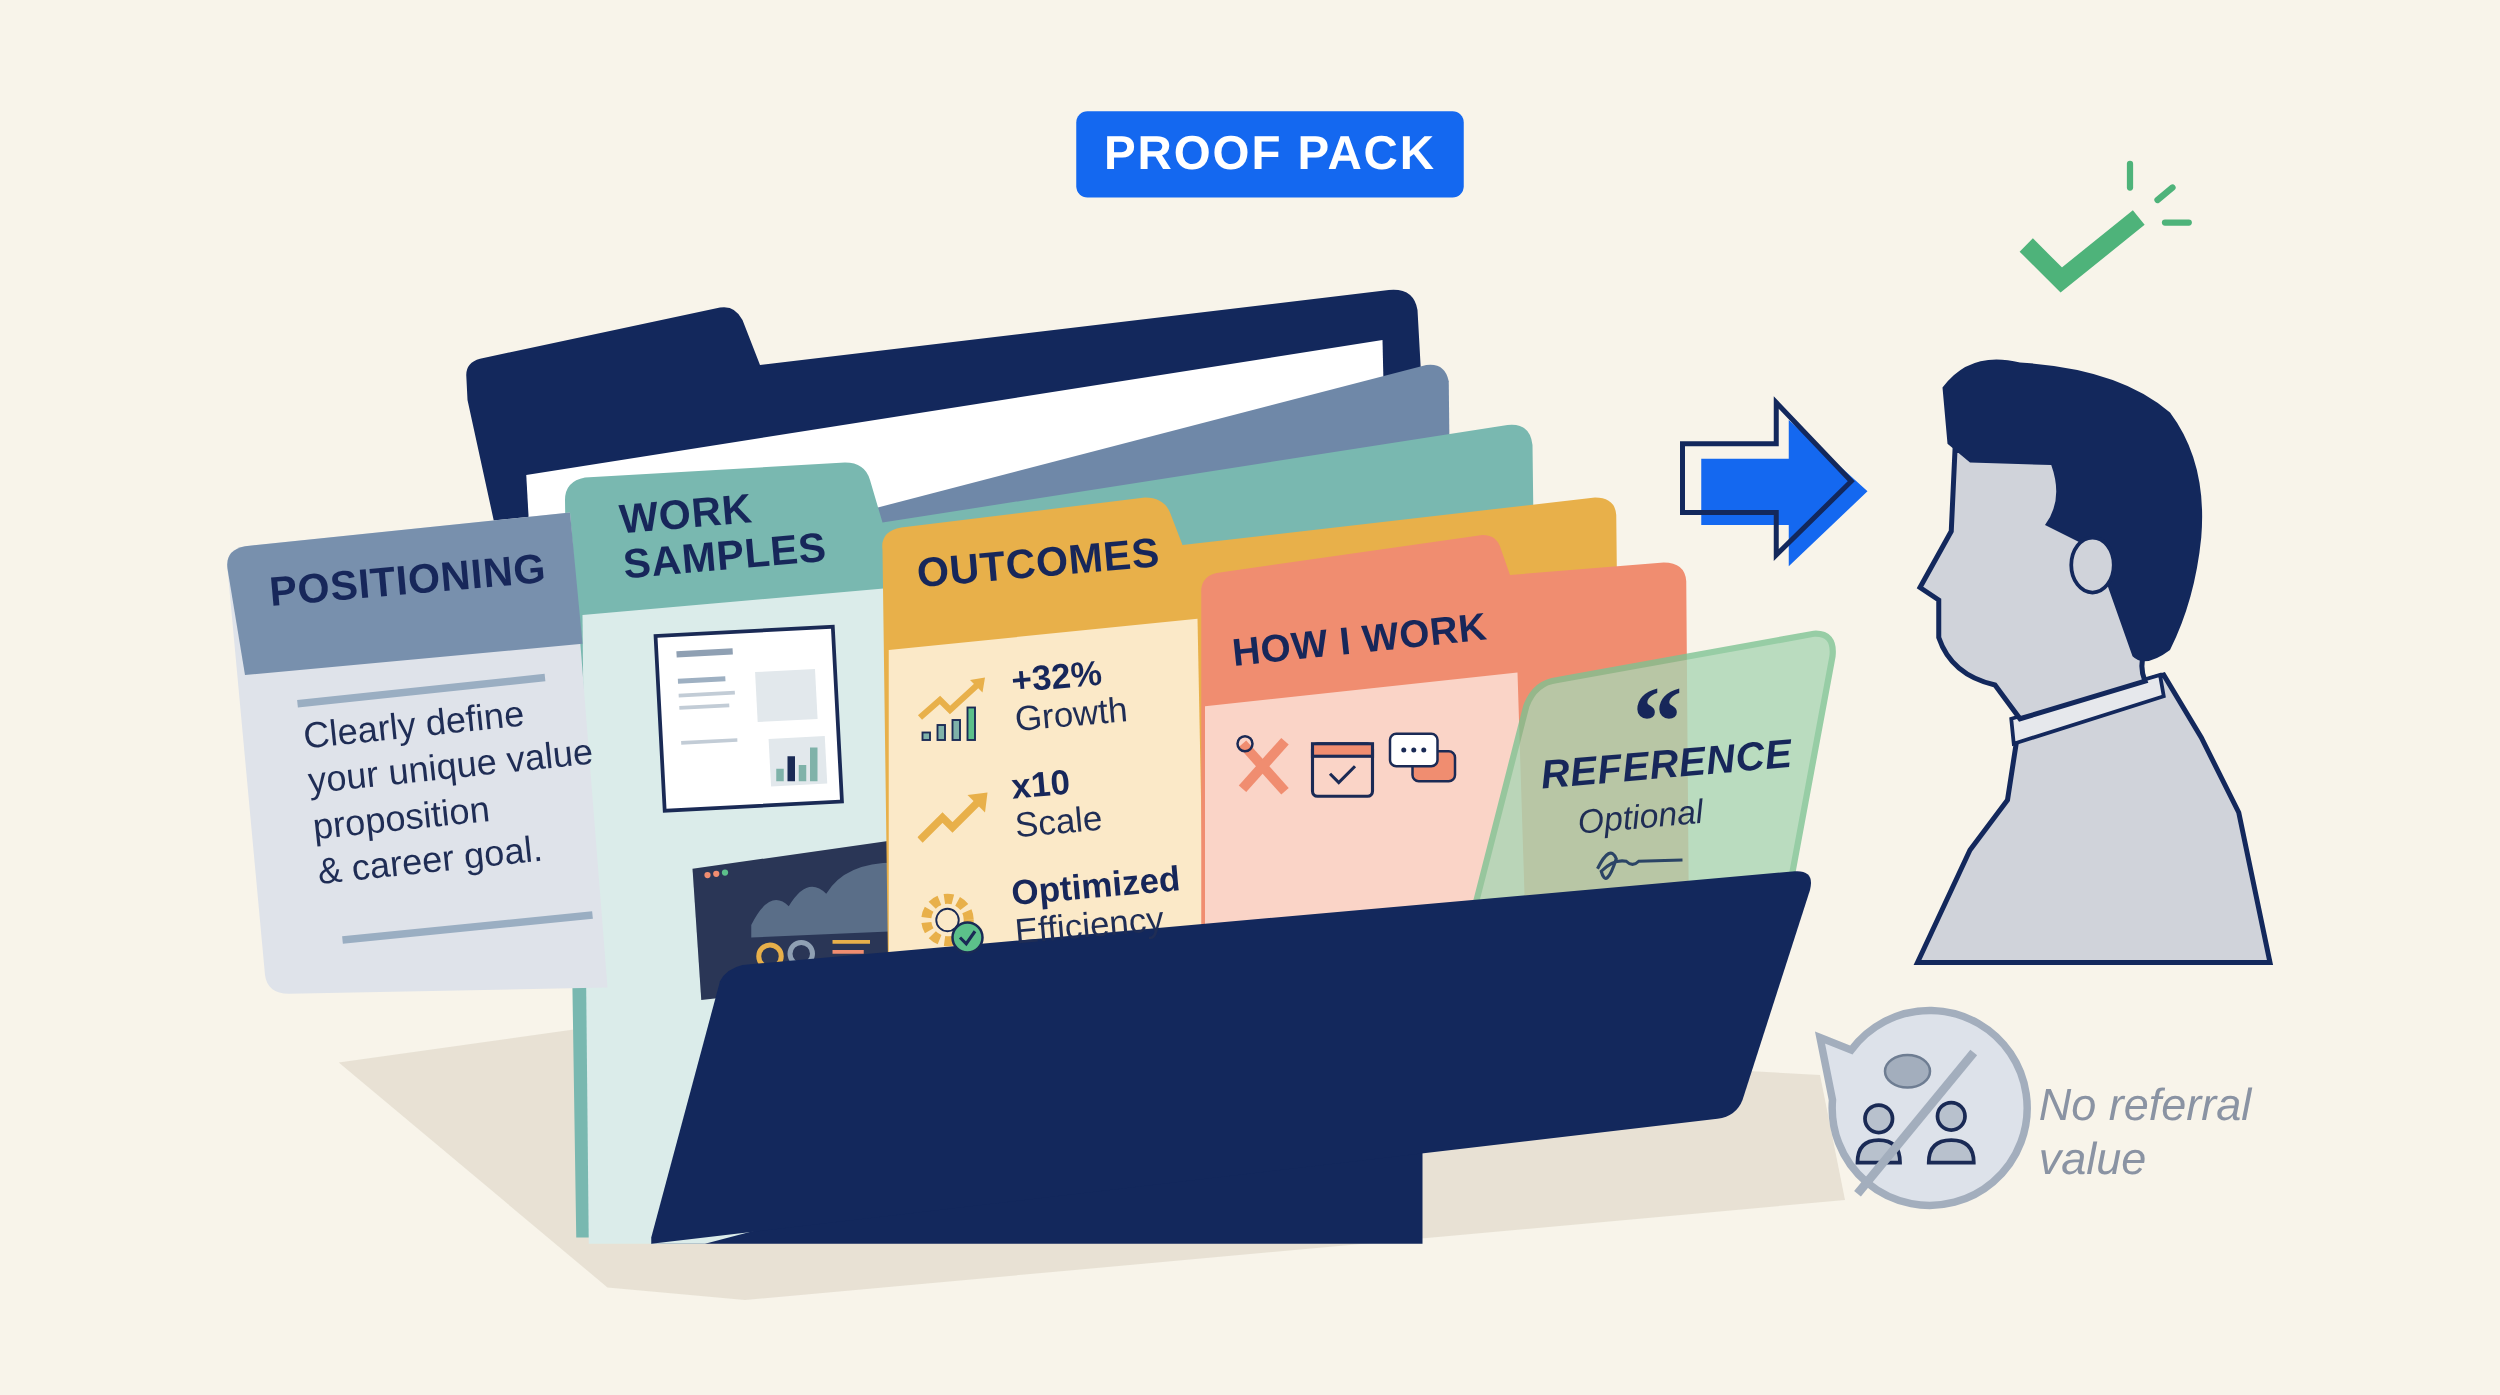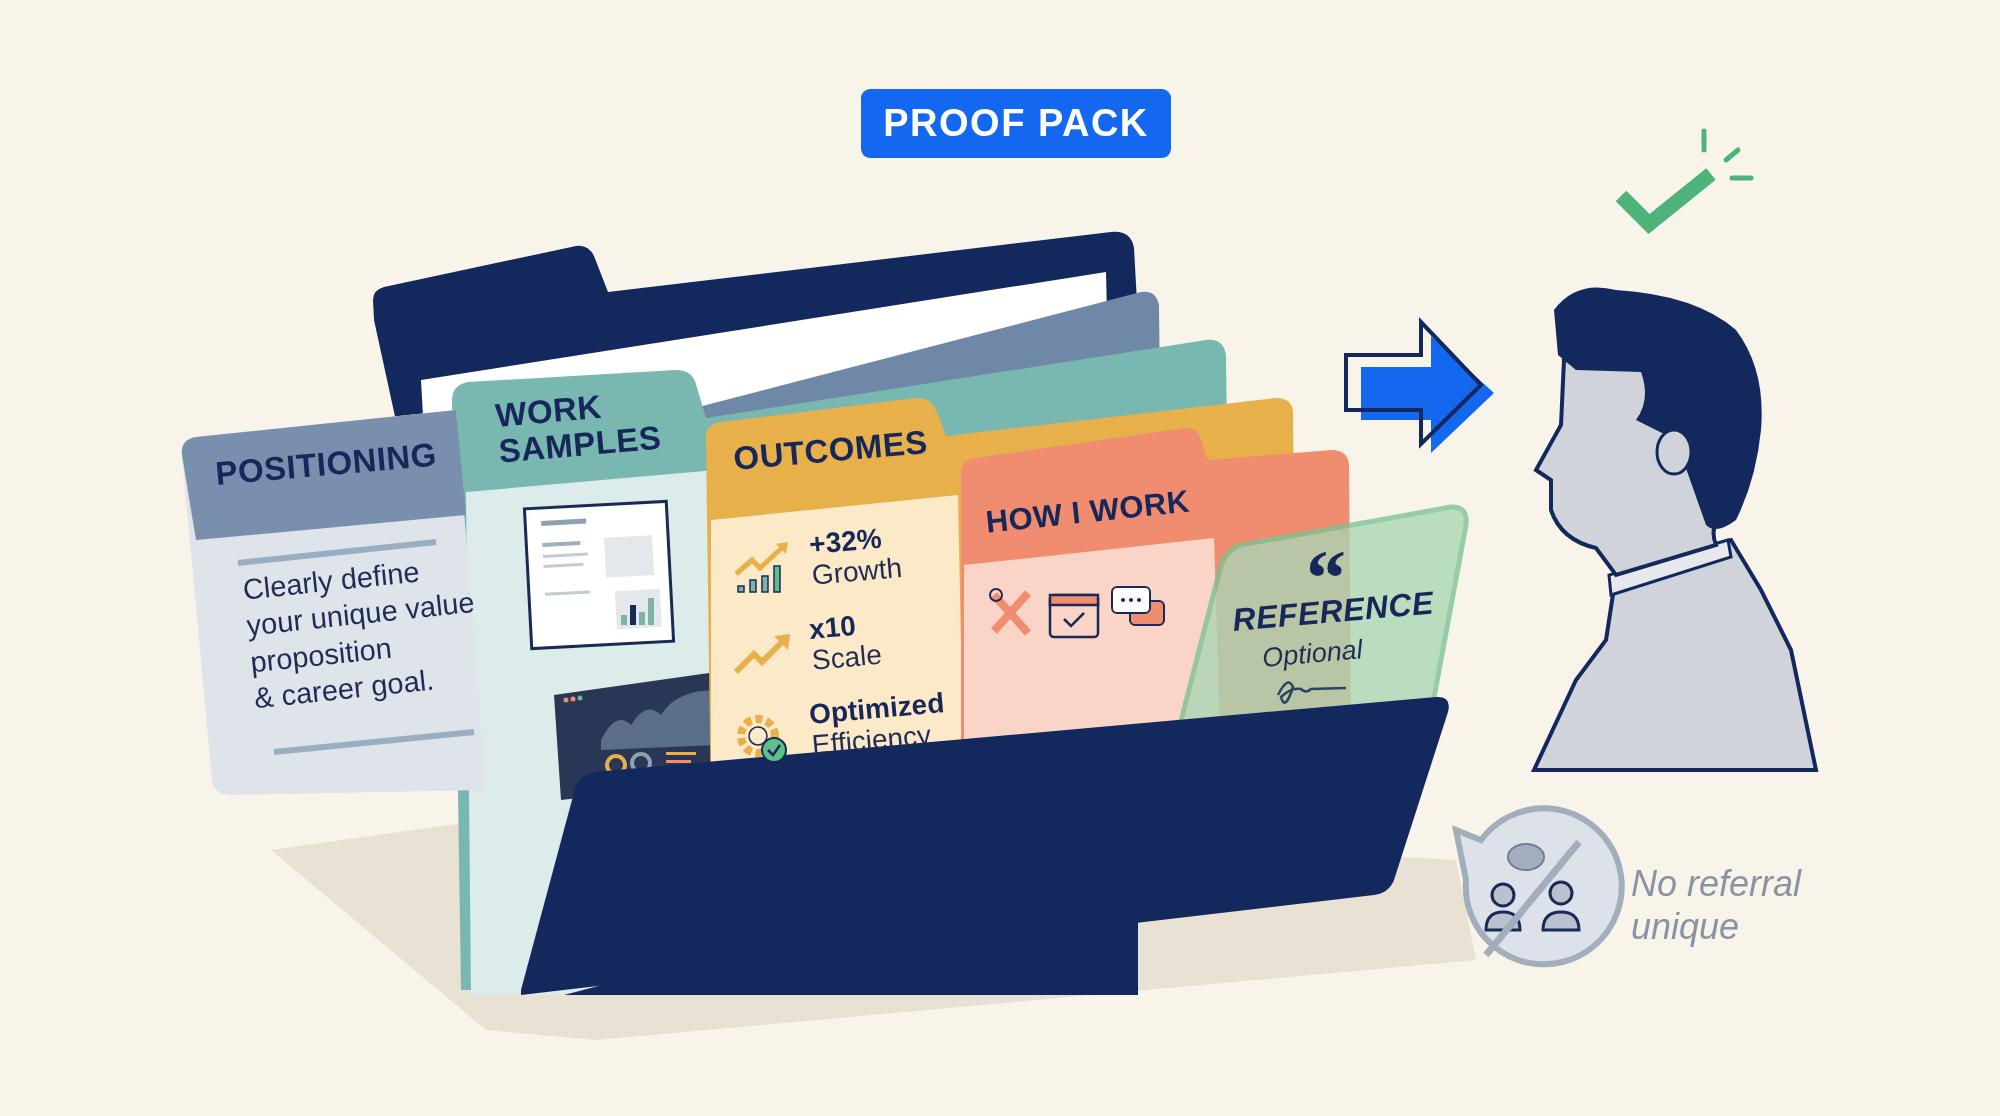--- a/index.html
+++ b/index.html
@@ -206,15 +206,15 @@
         <circle cx="151" cy="15" r="2" fill="#1a2a55"></circle>
     </g>
   </svg>
 
   <div class="abs" style="left:1290px;top:538px;font-size:80px;font-weight:700;color:#17275a;font-family:'Liberation Serif',serif;line-height:1">“</div>
   <div class="abs tab-title" style="left:1215px;top:602px;font-size:32px;font-style:italic;transform:rotate(-5deg);transform-origin:left top;">REFERENCE</div>
   <div class="abs" style="left:1245px;top:643px;font-size:27px;font-style:italic;color:#1f2d55;transform:rotate(-5deg);transform-origin:left top;">Optional</div>
 
   <div class="no-ref">
     <div>No referral</div>
-    <div>unique</div>
+    <div>value</div>
   </div>
 </div>
 
 </body></html>

